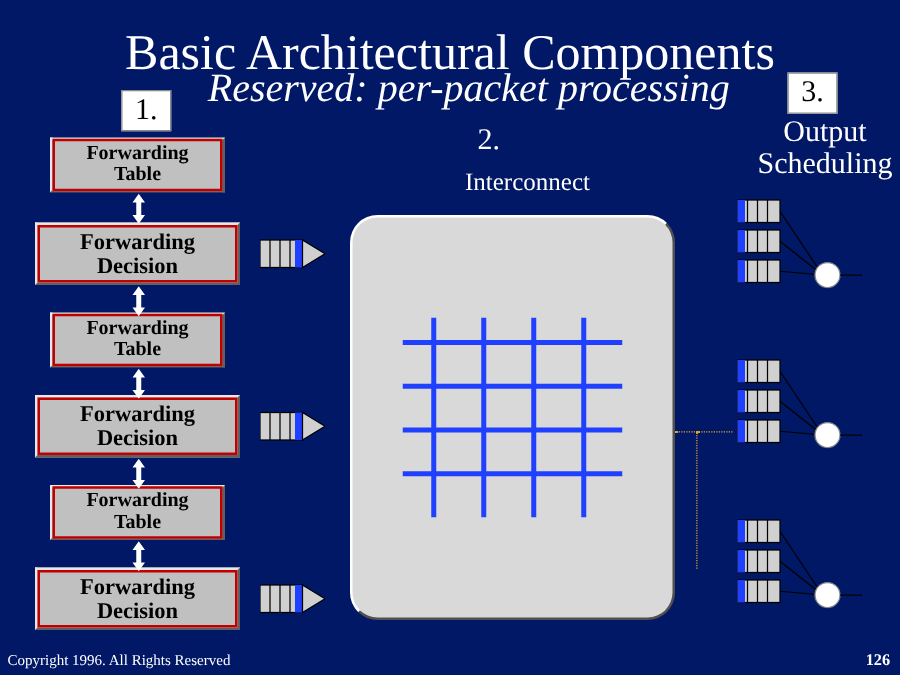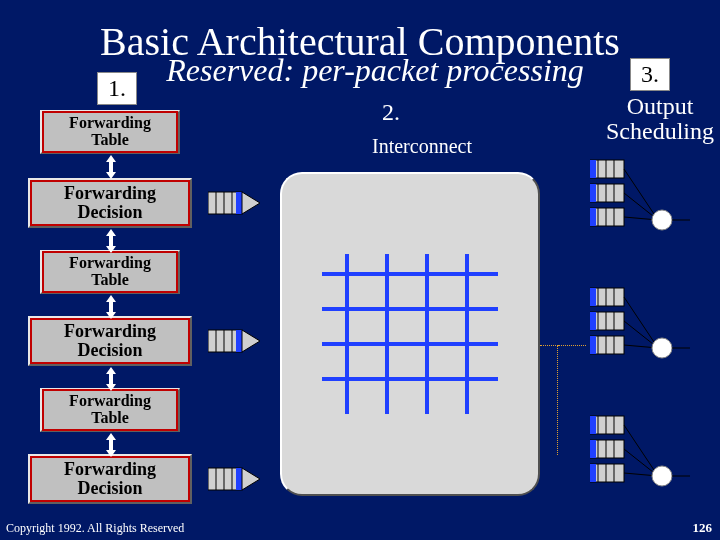--- a/index.html
+++ b/index.html
@@ -318,14 +318,14 @@
       <line x1="34" y1="35" x2="68" y2="62" stroke="#000"></line>
       <line x1="34" y1="59" x2="68" y2="62" stroke="#000"></line>
     <circle cx="72" cy="62" r="10" fill="#fff" stroke="#888"></circle>
     <line x1="82" y1="62" x2="100" y2="62" stroke="#000"></line>
   </svg>
 </div>
 
 <div class="dotted-connector dc-a"></div>
 <div class="dotted-connector dc-b"></div>
 
-<div class="footer">Copyright 1992. All Rights Reserved</div>
+<div class="footer">Copyright 1996. All Rights Reserved</div>
 <div class="pagenum">126</div>
 
 </body></html>

